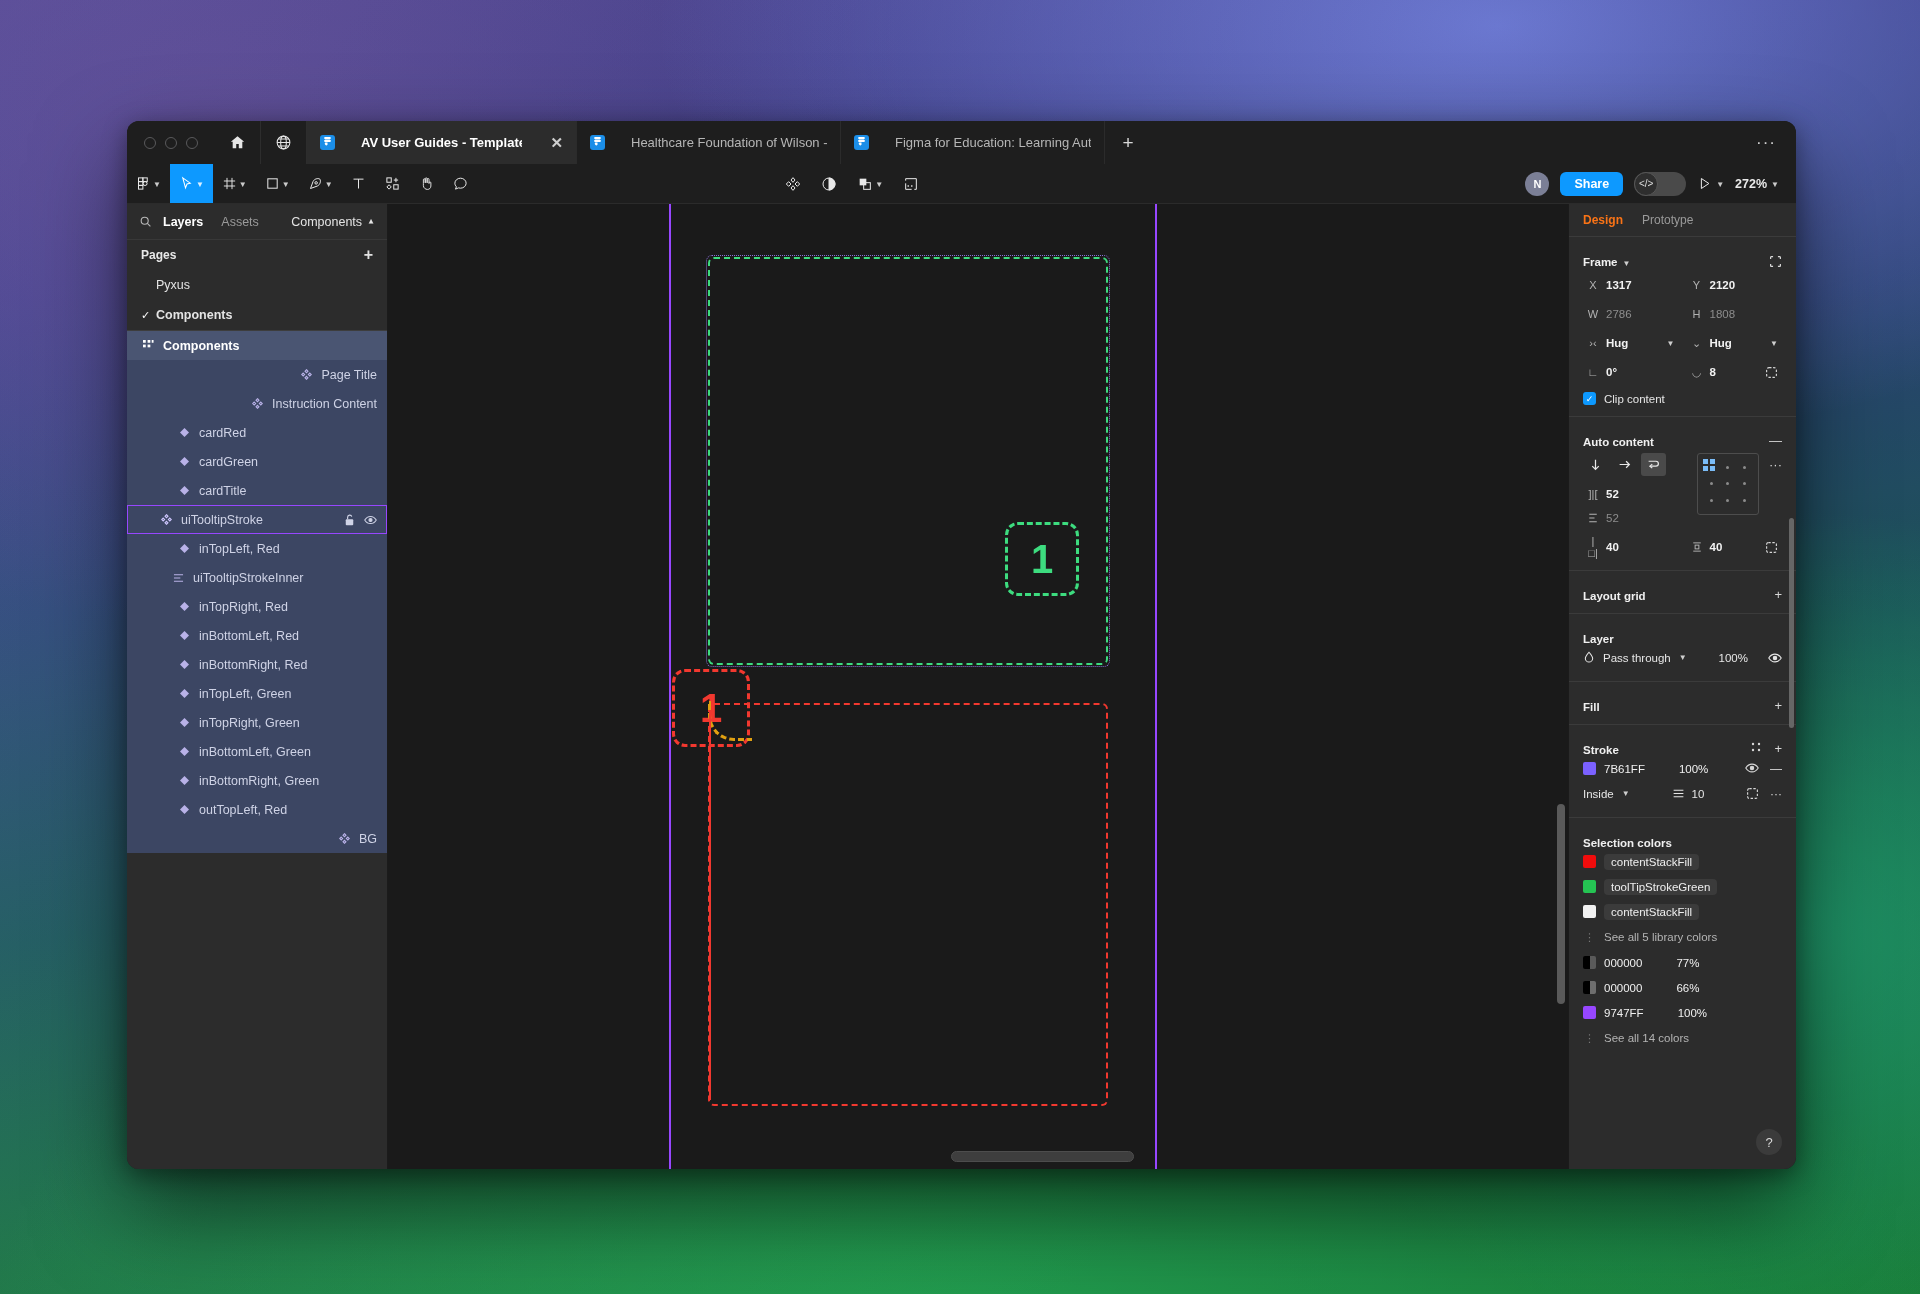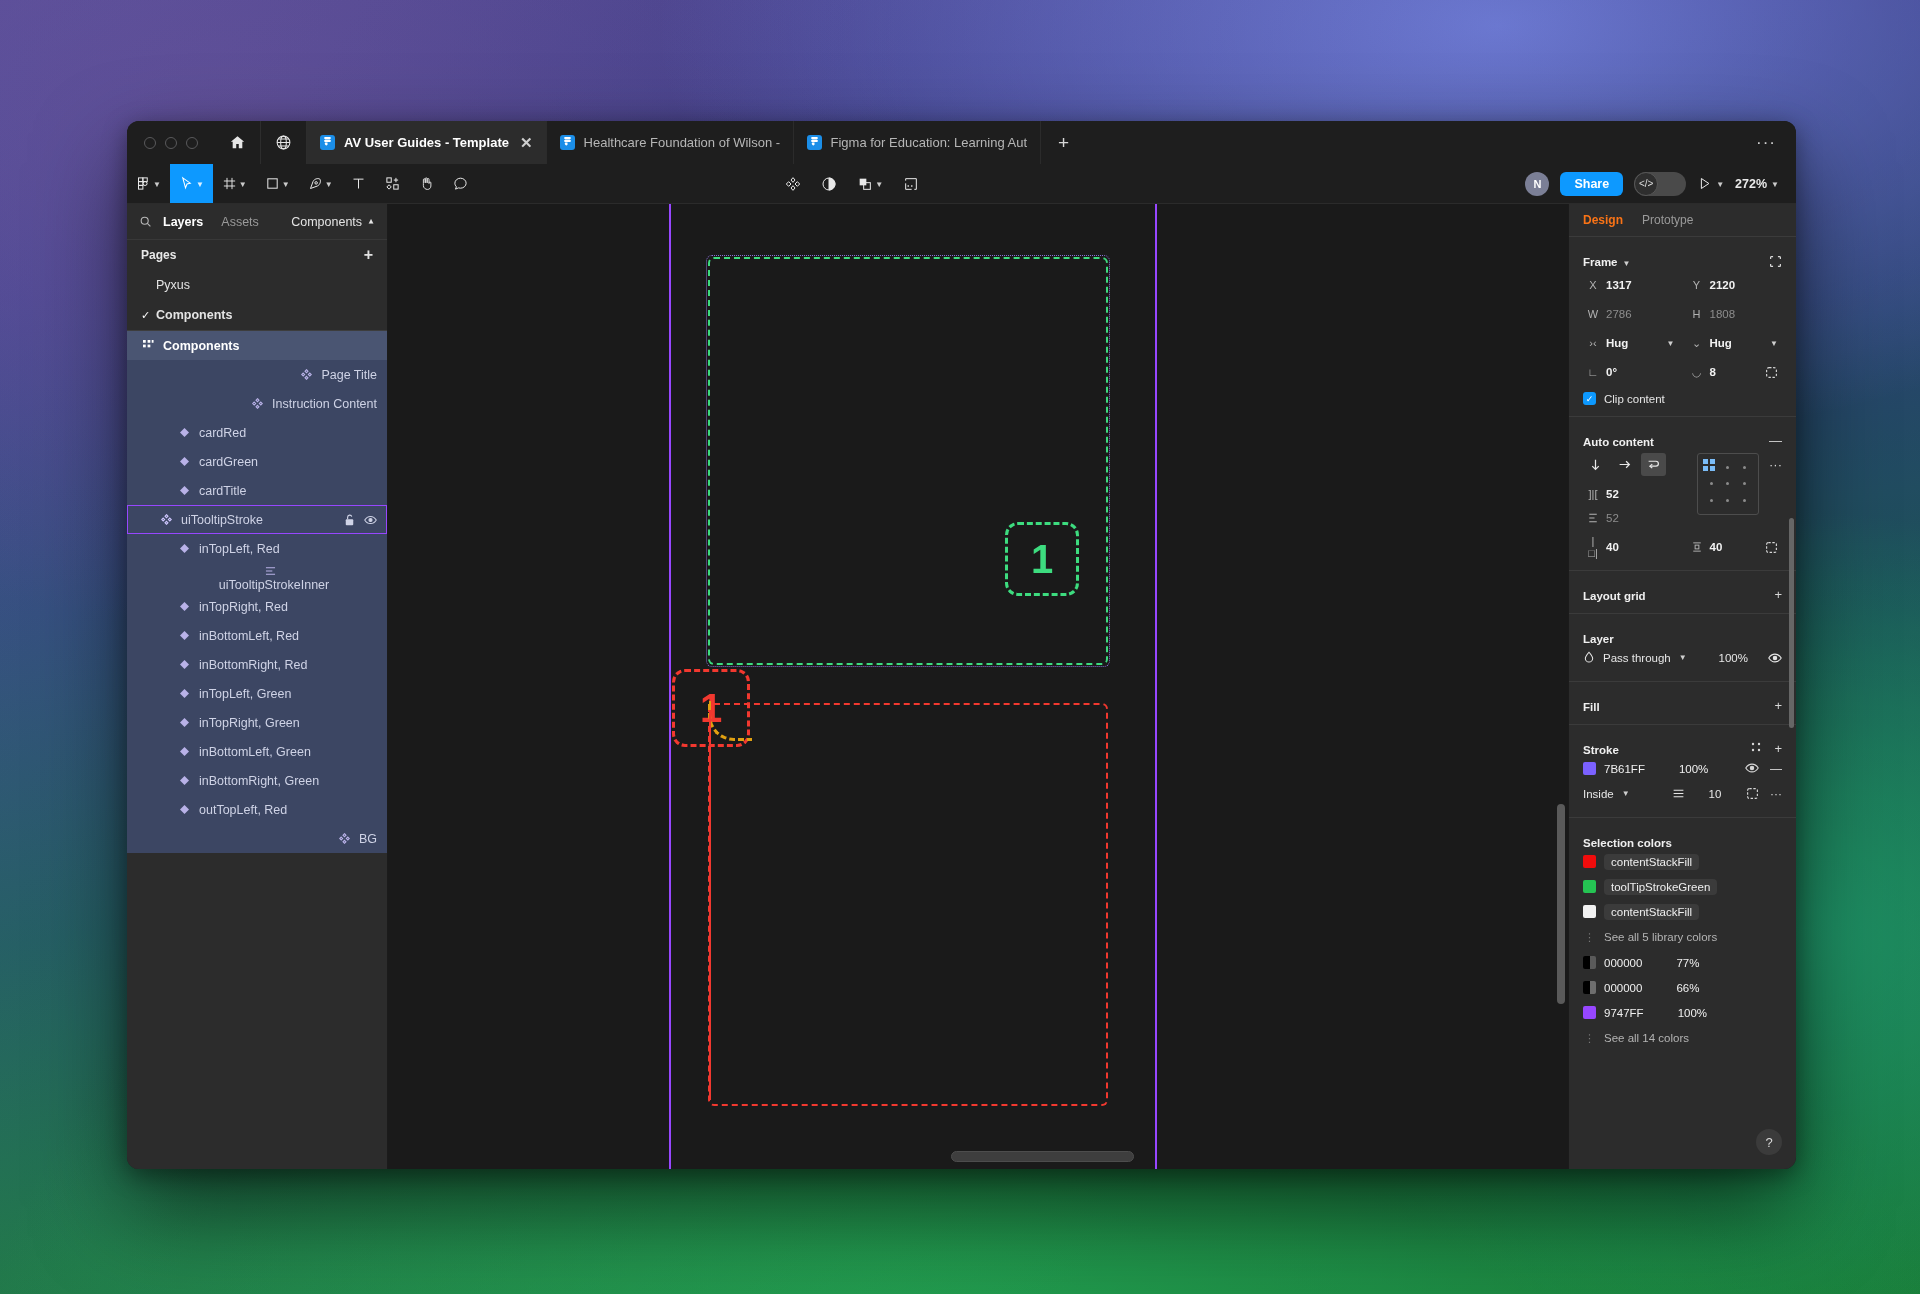--- a/index.html
+++ b/index.html
@@ -39,21 +39,21 @@
     flex:0 0 43px; position:relative;
   }
   .traffic { display:flex; align-items:center; gap:9px; padding:0 17px; }
   .tl { width:12px;height:12px;border-radius:50%; border:1px solid #59595b; background:transparent; }
   .navbtn {
     width:46px; display:flex; align-items:center; justify-content:center;
     color:#e6e6e6; border-right:1px solid #2d2d2d;
   }
   .navbtn:first-of-type{ border-left:1px solid #2d2d2d; }
   .tab {
-    display:flex; align-items:center; gap:9px; padding:0 13px;
+    display:flex; align-items:center; gap:26px; padding:0 13px;
     min-width:0; max-width:270px; color:#b6b6b6; font-size:13px;
     border-right:1px solid #2b2b2b; position:relative;
   }
   .tab.active { background:#2c2c2c; color:#ffffff; font-weight:bold; }
   .tab .tico {
     width:15px;height:15px;border-radius:3px;background:#1b8ee8;flex:0 0 15px;
     display:flex;align-items:center;justify-content:center;
   }
   .tab .tlabel {
     white-space:nowrap; overflow:hidden; text-overflow:clip; max-width:196px;
@@ -125,21 +125,21 @@
   .lyr {
     height:29px; display:flex; align-items:center; font-size:12.5px;
     color:#cfd3e6; position:relative; padding-right:10px;
   }
   .lyr.group-root { background:#4a5572; color:#fff; font-weight:bold; }
   .lyr.in-sel { background:#3c4663; }
   .lyr.active-sel { background:#3c4663; outline:1px solid #9747ff; outline-offset:-1px; z-index:2;}
   .lyr .ic { width:15px; flex:0 0 15px; display:flex; align-items:center; justify-content:center; margin-right:7px; }
   .lyr .nm { white-space:nowrap; }
   .lyr .right-ic { margin-left:auto; display:flex; gap:9px; color:#cfd3e6; }
-  .d0{ padding-left:14px;} .d1{ padding-left:32px;justify-content:flex-end;} .d2{ padding-left:50px;} .d3{ padding-left:44px;flex-direction:column;}
+  .d0{ padding-left:14px;} .d1{ padding-left:32px;justify-content:flex-end;} .d2{ padding-left:50px;} .d3{ padding-left:44px;}
 
   
   .canvas { flex:1; background:#1a1a1a; position:relative; overflow:hidden; }
   .guide-v { position:absolute; top:0; bottom:0; width:2px; background:#9747ff; }
   .frame-green {
     position:absolute; border:2px dashed #3ddc7f; border-radius:6px;
   }
   .frame-green-outer{ position:absolute; border:1px dotted #8a6fd6; border-radius:6px; }
   .badge-green {
     position:absolute; border:3px dashed #3ddc7f; border-radius:13px;
@@ -859,21 +859,21 @@
                   <path d="M1 7s3-5 8-5 8 5 8 5-3 5-8 5-8-5-8-5z"></path>
                   <circle cx="9" cy="7" r="2.2" fill="currentColor"></circle>
                 </svg>
             </span>
             <span>—</span>
           </span>
         </div>
         <div class="colrow">
           <span>Inside</span>
           <span class="car" style="font-size:8px;color:#cfcfcf;">▼</span>
-          <span style="margin-left:34px;display:flex;align-items:center;gap:24px;">
+          <span style="margin-left:34px;display:flex;align-items:center;gap:7px;">
             <span>
               <svg width="13" height="11" viewBox="0 0 16 13" fill="none" stroke="currentColor" stroke-width="1.3">
                   <path d="M2 2.5h12M2 6.5h12M2 10.5h12"></path>
                 </svg>
             </span>
             <span>10</span>
           </span>
           <span class="tr">
             <span>
               <svg width="13" height="13" viewBox="0 0 16 16" fill="none" stroke="currentColor" stroke-width="1.4" stroke-dasharray="3 2">

